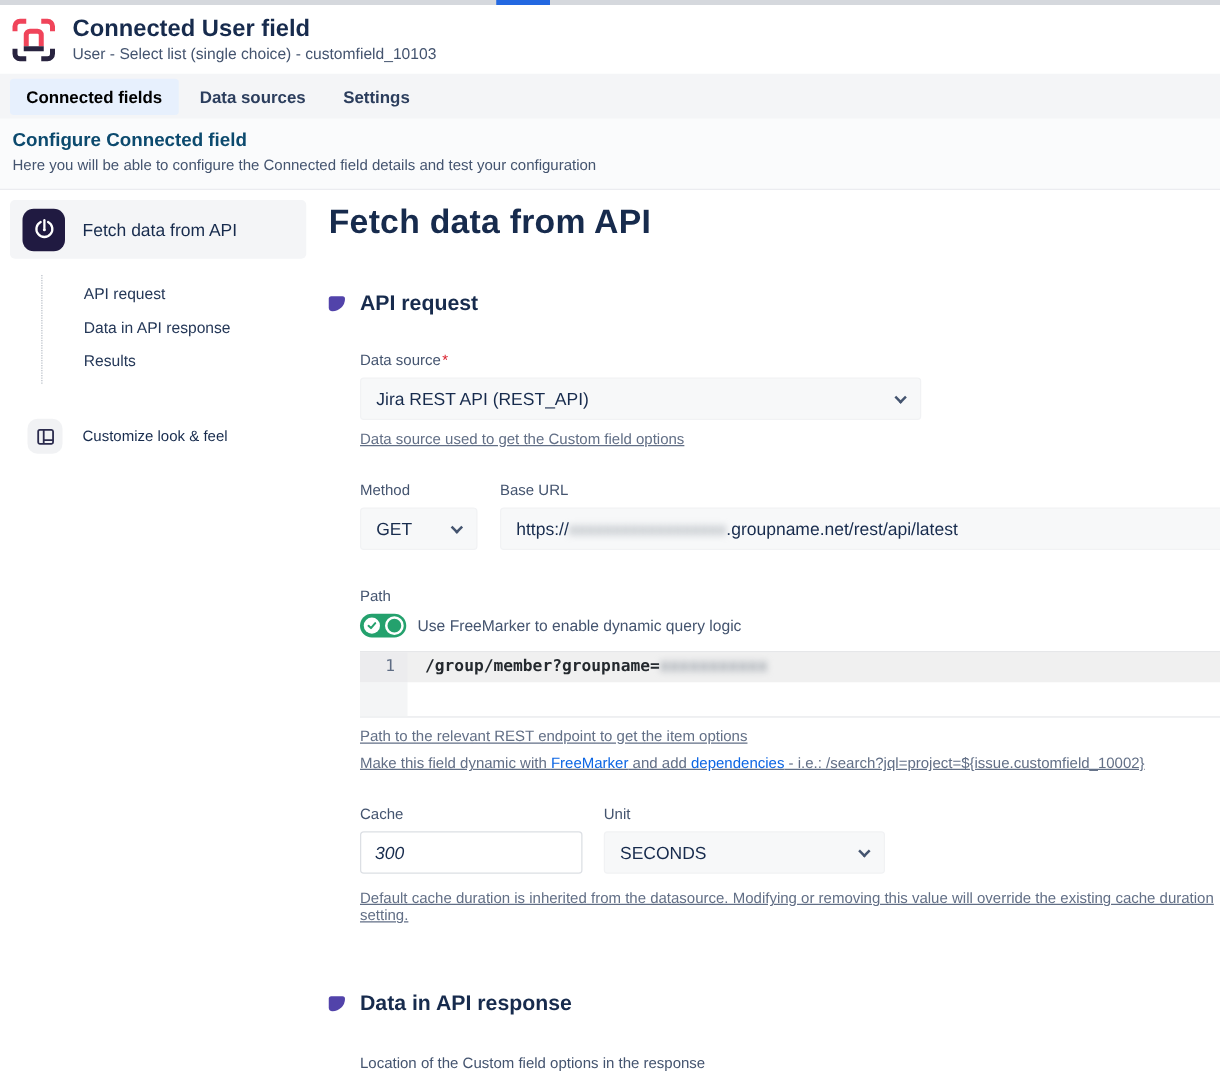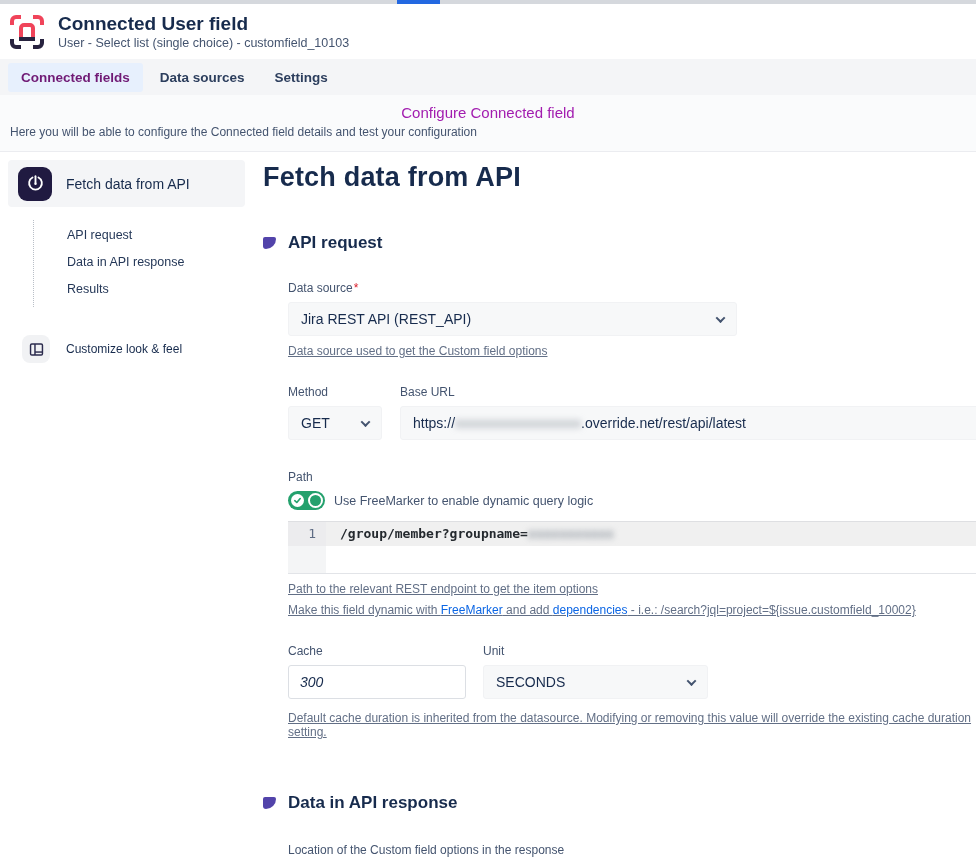--- a/index.html
+++ b/index.html
@@ -13,25 +13,25 @@
 
   
   header { display:flex; align-items:center; gap:12px; padding:9px 10px 8px 8px; background:#fff; }
   .logo { width:38px; height:38px; flex:0 0 38px; }
   .app-title { font-size:19px; font-weight:700; color:#172B4D; line-height:20px; }
   .app-subtitle { font-size:12.5px; color:#44546F; margin-top:2px; }
 
   
   .tabbar { display:flex; align-items:center; height:36px; background:#F4F5F7; padding-left:8px; gap:4px; }
   .tab { font-size:13.5px; font-weight:600; color:#2C3E5D; padding:7px 13px; border-radius:3px; cursor:pointer; }
-  .tab.active { background:#E7F0FD; color:#701a75; }
+  .tab.active { background:#E7F0FD; color:#000000; }
 
   
   .configure-band { background:#FAFBFC; border-bottom:1px solid #EBECF0; padding:9px 10px 12px 10px; }
-  .cfg-title { font-size:15px; font-weight:400; color:#a21caf;text-align:center; }
+  .cfg-title { font-size:15px; font-weight:700; color:#0c4a6e; }
   .cfg-sub { font-size:12px; color:#44546F; margin-top:4px; }
 
   
   .body { display:flex; align-items:flex-start; }
   .sidebar { flex:0 0 255px; padding:8px 10px 0 8px; }
   .side-card { display:flex; align-items:center; gap:14px; background:#F4F5F7; border-radius:4px; padding:6px 10px; height:47px; cursor:pointer; }
   .fetch-icon { width:34px; height:34px; flex:0 0 34px; background:#201A41; border-radius:9px; display:flex; align-items:center; justify-content:center; }
   .side-card-label { font-size:14px; font-weight:500; color:#172B4D; }
   .side-sub { list-style:none; margin:13px 0 0 25px; border-left:1px dotted #B9BFC7; padding:2px 0 4px 33px; }
   .side-sub li { font-size:12.5px; color:#253858; padding:6px 0 7px 0; cursor:pointer; }
@@ -181,21 +181,21 @@
             <div class="select">
               <span>GET</span>
               <span class="chev"></span>
             </div>
           </div>
           <div class="grp-baseurl">
             <div class="label">Base URL</div>
             <div class="filled-input">
               <span>https://</span>
                 <span class="redacted">xxxxxxxxxxxxxxxxxx</span>
-                <span>.override.net/rest/api/latest</span>
+                <span>.groupname.net/rest/api/latest</span>
             </div>
           </div>
         </div>
 
         <div class="grp-path">
           <div class="label">Path</div>
           <div class="toggle-row">
             <span class="toggle">
               <span class="check-circle">
                 <svg viewBox="0 0 10 10" width="9" height="9">

